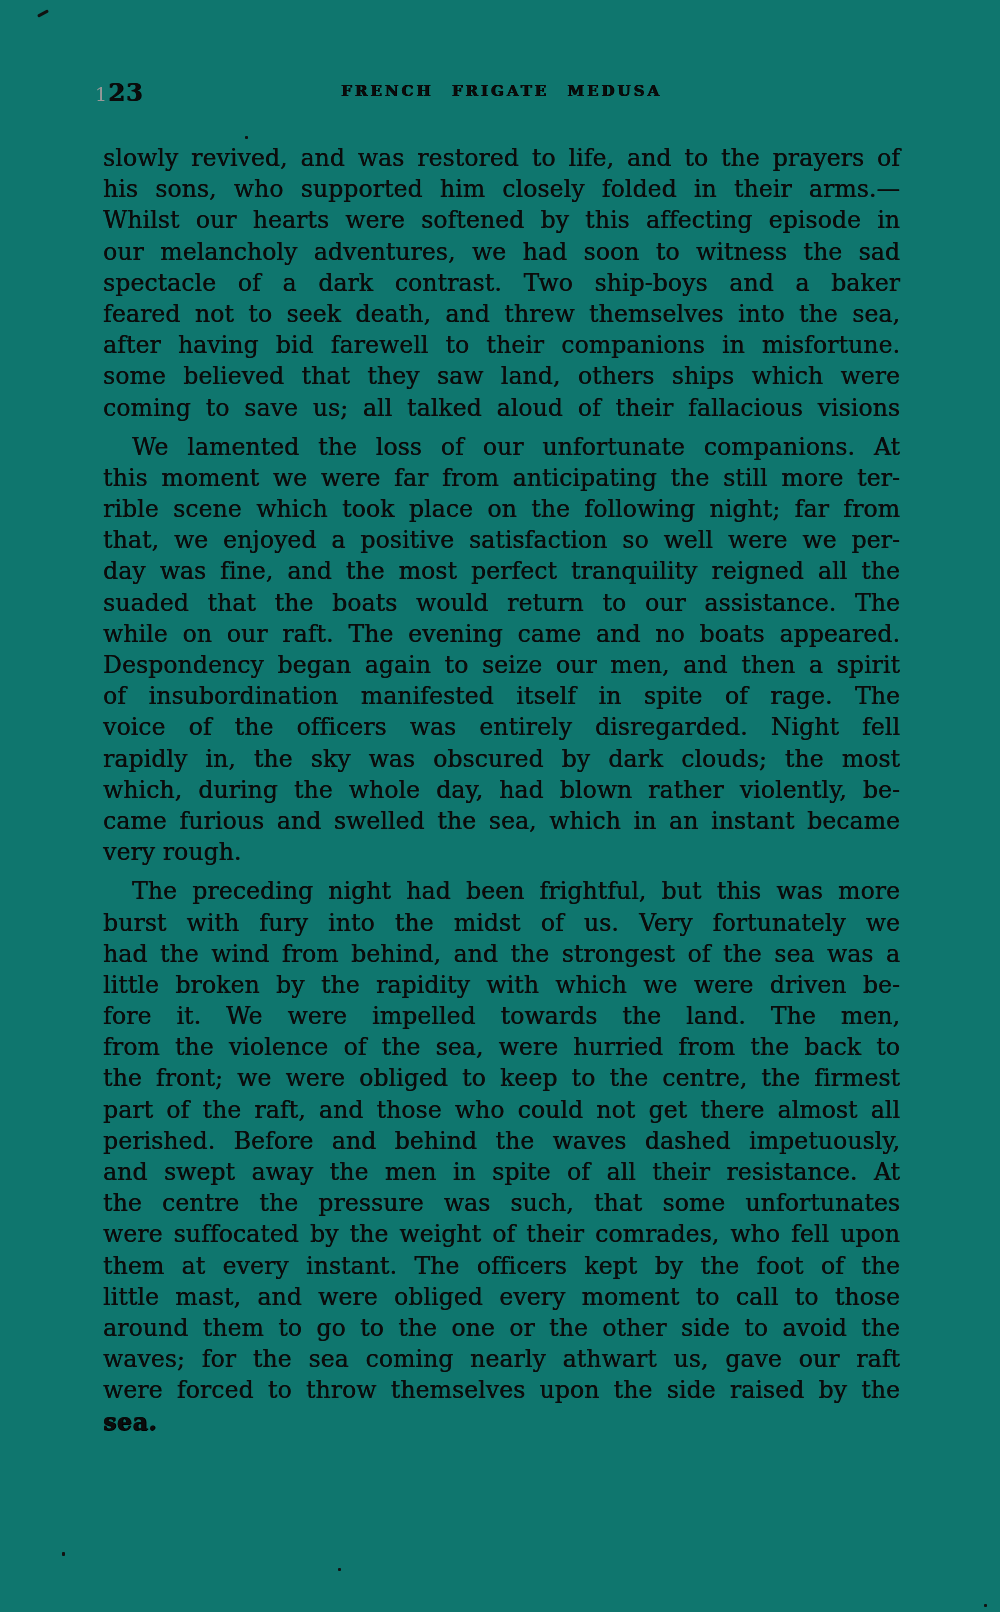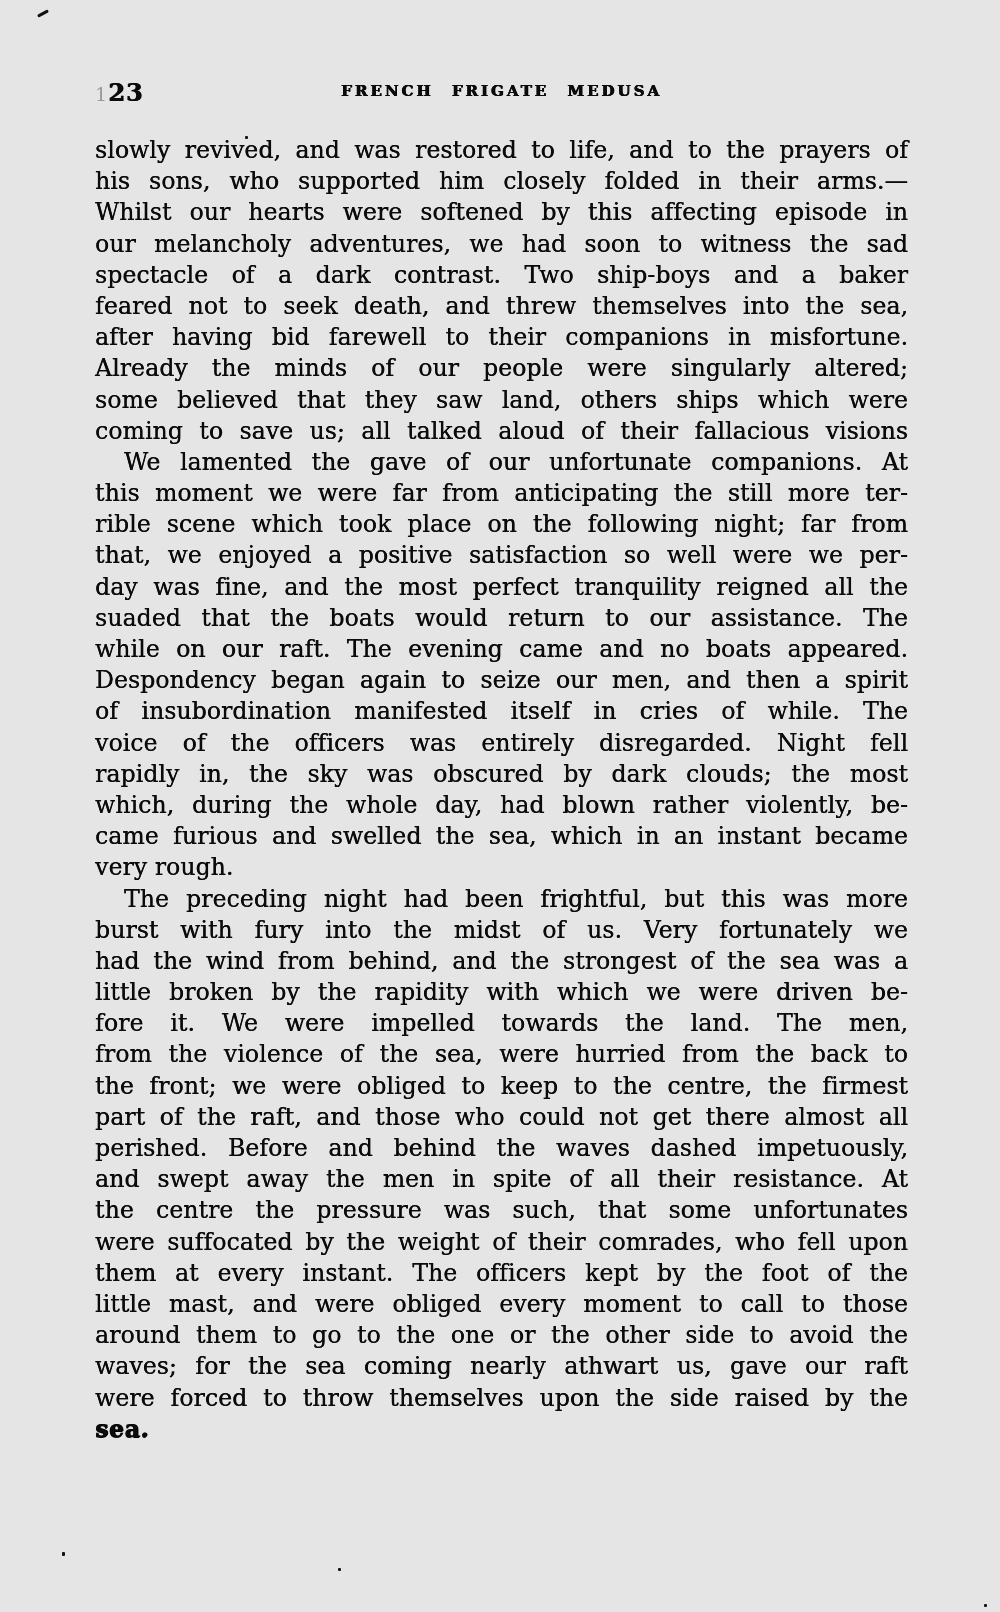--- a/index.html
+++ b/index.html
@@ -4,21 +4,21 @@
 <style>
   html, body {
     margin: 0;
     padding: 0;
     background: #ffffff;
   }
   #page {
     position: relative;
     width: 1000px;
     height: 1612px;
-    background: #e5e5e5;
+    background: #0f766e;
     color: #0b0b0b;
     font-family: "DejaVu Serif", "Liberation Serif", serif;
     overflow: hidden;
   }
   
   #page-header {
     position: absolute;
     top: 76px;
     left: 95px;
     right: 92px;
@@ -55,21 +55,21 @@
   #page-text {
     position: absolute;
     top: 135px;
     left: 95px;
     width: 813px;
     font-size: 23.5px;
     line-height: 31.2px;
     text-shadow: 0.35px 0 0 currentColor;
     letter-spacing: 0.1px;
   }
-  .paragraph { margin: 0; padding: 0; }
+  .paragraph { margin: 8px; padding: 0; }
   .line {
     height: 31.2px;
     text-align: justify;
     text-align-last: justify;
     text-justify: inter-word;
     white-space: normal;
   }
   .line.flush { text-align-last: left; }
   .line.indented { text-indent: 29px; }
   
@@ -113,34 +113,33 @@
 
   <div id="page-text">
       <div class="paragraph">
         <div class="line">slowly revived, and was restored to life, and to the prayers of</div>
         <div class="line">his sons, who supported him closely folded in their arms.—</div>
         <div class="line">Whilst our hearts were softened by this affecting episode in</div>
         <div class="line">our melancholy adventures, we had soon to witness the sad</div>
         <div class="line">spectacle of a dark contrast.  Two ship-boys and a baker</div>
         <div class="line">feared not to seek death, and threw themselves into the sea,</div>
         <div class="line">after having bid farewell to their companions in misfortune.</div>
-        <div class="line">Already the minds of our people were singularly altered;</div>
         <div class="line">some believed that they saw land, others ships which were</div>
         <div class="line">coming to save us; all talked aloud of their fallacious visions</div>
       </div>
       <div class="paragraph">
-        <div class="line indented">We lamented the gave of our unfortunate companions.  At</div>
+        <div class="line indented">We lamented the loss of our unfortunate companions.  At</div>
         <div class="line">this moment we were far from anticipating the still more ter-</div>
         <div class="line">rible scene which took place on the following night; far from</div>
         <div class="line">that, we enjoyed a positive satisfaction so well were we per-</div>
         <div class="line">day was fine, and the most perfect tranquility reigned all the</div>
         <div class="line">suaded that the boats would return to our assistance.  The</div>
         <div class="line">while on our raft.  The evening came and no boats appeared.</div>
         <div class="line">Despondency began again to seize our men, and then a spirit</div>
-        <div class="line">of insubordination manifested itself in cries of while.  The</div>
+        <div class="line">of insubordination manifested itself in spite of rage.  The</div>
         <div class="line">voice of the officers was entirely disregarded.  Night fell</div>
         <div class="line">rapidly in, the sky was obscured by dark clouds; the most</div>
         <div class="line">which, during the whole day, had blown rather violently, be-</div>
         <div class="line">came furious and swelled the sea, which in an instant became</div>
         <div class="line flush">very rough.</div>
       </div>
       <div class="paragraph">
         <div class="line indented">The preceding night had been frightful, but this was more</div>
         <div class="line">burst with fury into the midst of us.  Very fortunately we</div>
         <div class="line">had the wind from behind, and the strongest of the sea was a</div>

